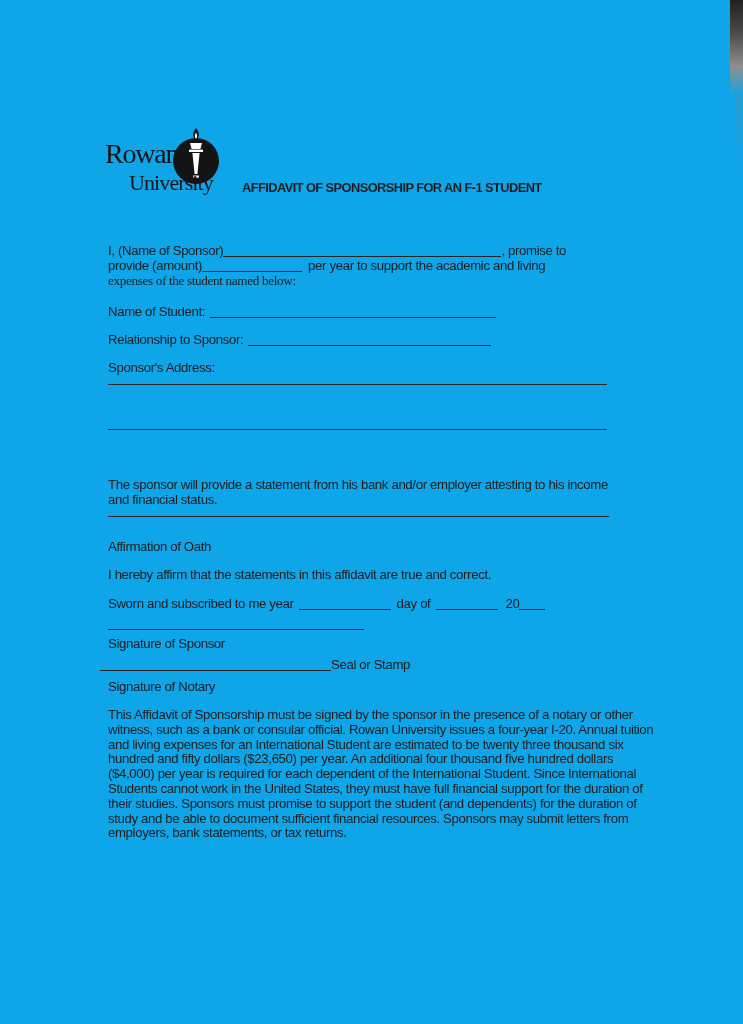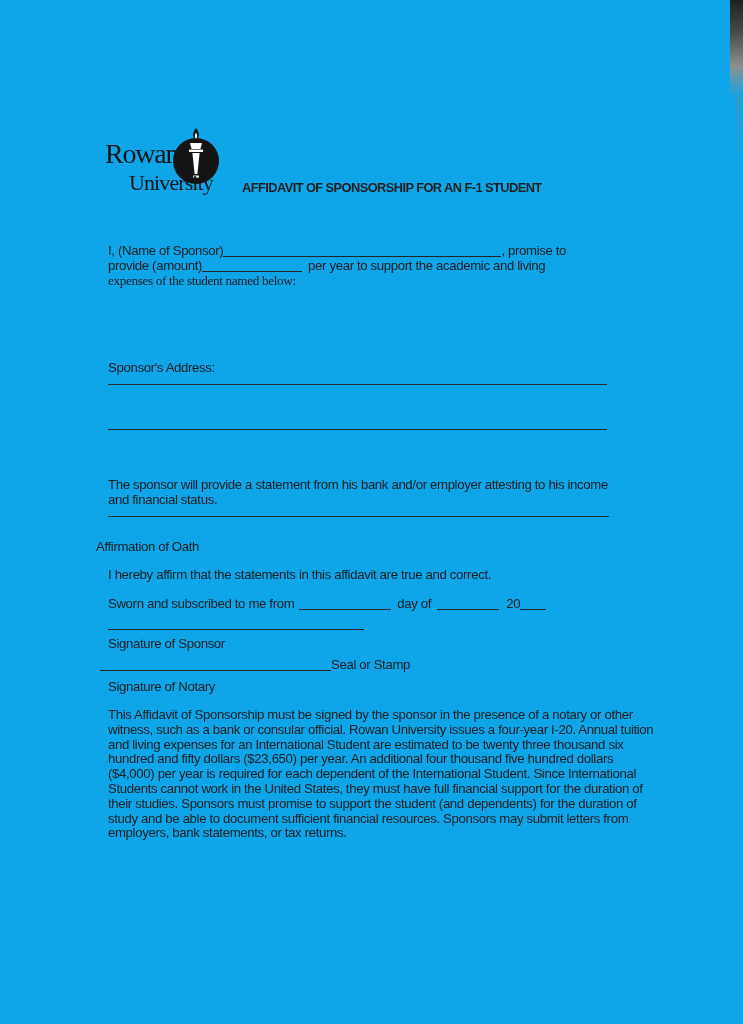--- a/index.html
+++ b/index.html
@@ -91,36 +91,42 @@
   <div class="title">AFFIDAVIT OF SPONSORSHIP FOR AN F-1 STUDENT</div>
 
   <div class="row" style="left:108px;top:243px;">
     <span>I, (Name of Sponsor)</span><span class="blank" style="width:278px;"></span><span>, promise to</span>
   </div>
   <div class="row" style="left:108px;top:258px;">
     <span>provide (amount)</span><span class="blank" style="width:100px;"></span><span style="margin-left:6px;">per year to support the academic and living</span>
   </div>
   <div class="row" style="left:108px;top:273px;font-family:Liberation Serif, serif;">expenses of the student named below:</div>
 
+  <div class="row" style="left:108px;top:304px;">
+    <span>Name of Student:</span><span class="blank" style="width:286px;margin-left:5px;"></span>
+  </div>
+  <div class="row" style="left:108px;top:332px;">
+    <span>Relationship to Sponsor:</span><span class="blank" style="width:243px;margin-left:5px;"></span>
+  </div>
 
   <div class="row" style="left:108px;top:360px;">Sponsor's Address:</div>
   <div class="rule" style="left:108px;top:384px;"></div>
 
   <div class="rule" style="left:108px;top:429px;"></div>
 
 
   <div class="wrapblock" style="left:108px;top:477px;width:500px;">The sponsor will provide a statement from his bank and/or employer attesting to his income and financial status.</div>
 
   <div class="rule" style="left:108px;top:516px;width:501px;"></div>
 
-  <div class="row" style="left:96px;top:539px;">Affirmation of Oath</div>
+  <div class="row" style="left:108px;top:539px;">Affirmation of Oath</div>
   <div class="row" style="left:108px;top:567px;">I hereby affirm that the statements in this affidavit are true and correct.</div>
 
   <div class="row" style="left:108px;top:596px;">
-    <span>Sworn and subscribed to me from</span><span class="blank" style="width:92px;margin-left:5px;"></span><span style="margin-left:6px;">day of</span><span class="blank" style="width:62px;margin-left:6px;"></span><span style="margin-left:7px;">20</span><span class="blank" style="width:26px;"></span>
+    <span>Sworn and subscribed to me year</span><span class="blank" style="width:92px;margin-left:5px;"></span><span style="margin-left:6px;">day of</span><span class="blank" style="width:62px;margin-left:6px;"></span><span style="margin-left:7px;">20</span><span class="blank" style="width:26px;"></span>
   </div>
 
   <div class="sigline" style="left:108px;top:629px;width:256px;"></div>
   <div class="row" style="left:108px;top:636px;">Signature of Sponsor</div>
 
   <div class="sealrow">
     <span class="blank" style="width:231px;"></span><span>Seal or Stamp</span>
   </div>
   <div class="row" style="left:108px;top:679px;">Signature of Notary</div>
 

